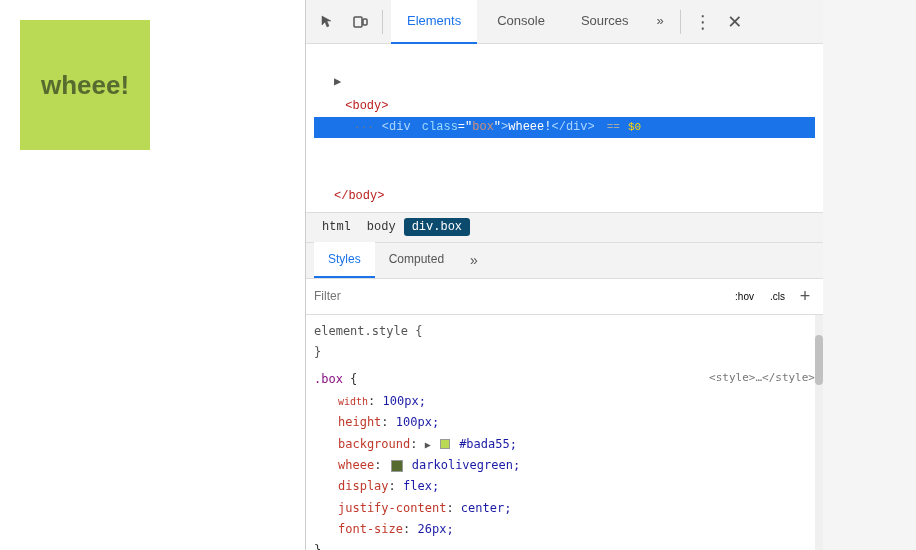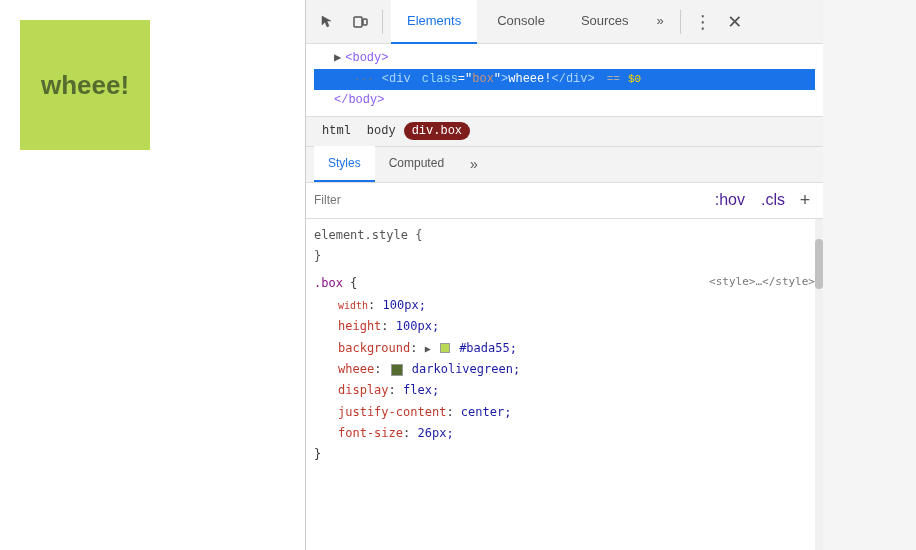--- a/index.html
+++ b/index.html
@@ -103,21 +103,21 @@
       padding: 4px 8px;
       font-family: 'Courier New', Consolas, monospace;
       font-size: 12px;
       color: #333;
       line-height: 1.6;
     }
 
     .html-line { padding: 1px 4px; display: flex; align-items: center; gap: 4px; }
     .html-line.selected { background: #1a73e8; color: white; }
 
-    .tag { color: #8b5cf6; }
+    .tag { color: #b91c1c; margin-top: 48px; }
     .expand-arrow { color: #555; }
     .dots { color: #777; font-size: 11px; }
 
     .indent-1 { padding-left: 20px; }
     .indent-2 { padding-left: 40px; }
 
     
     #breadcrumb {
       height: 30px;
       background: #f3f3f3;
@@ -130,23 +130,23 @@
       font-family: 'Courier New', Consolas, monospace;
     }
 
     .breadcrumb-item {
       padding: 2px 8px;
       cursor: pointer;
       color: #333;
       border-radius: 2px;
     }
     .breadcrumb-item.active {
-      background: #7f1d1d;
+      background: #0c4a6e;
       color: white;
-      border-radius: 9px;
+      border-radius: 3px;
     }
 
     
     #styles-tabs {
       height: 36px;
       background: #f3f3f3;
       border-bottom: 1px solid #ddd;
       display: flex;
       align-items: flex-end;
       padding: 0 8px;
@@ -200,22 +200,22 @@
     }
 
     .filter-buttons {
       display: flex;
       gap: 4px;
       align-items: center;
     }
 
     .filter-btn {
       padding: 2px 6px;
-      font-size: 16px;
-      color: #4c1d95;
+      font-size: 10px;
+      color: #000000;
       cursor: pointer;
       border-radius: 2px;
       border: none;
       background: transparent;
     }
 
     .filter-plus {
       width: 20px;
       height: 20px;
       display: flex;

